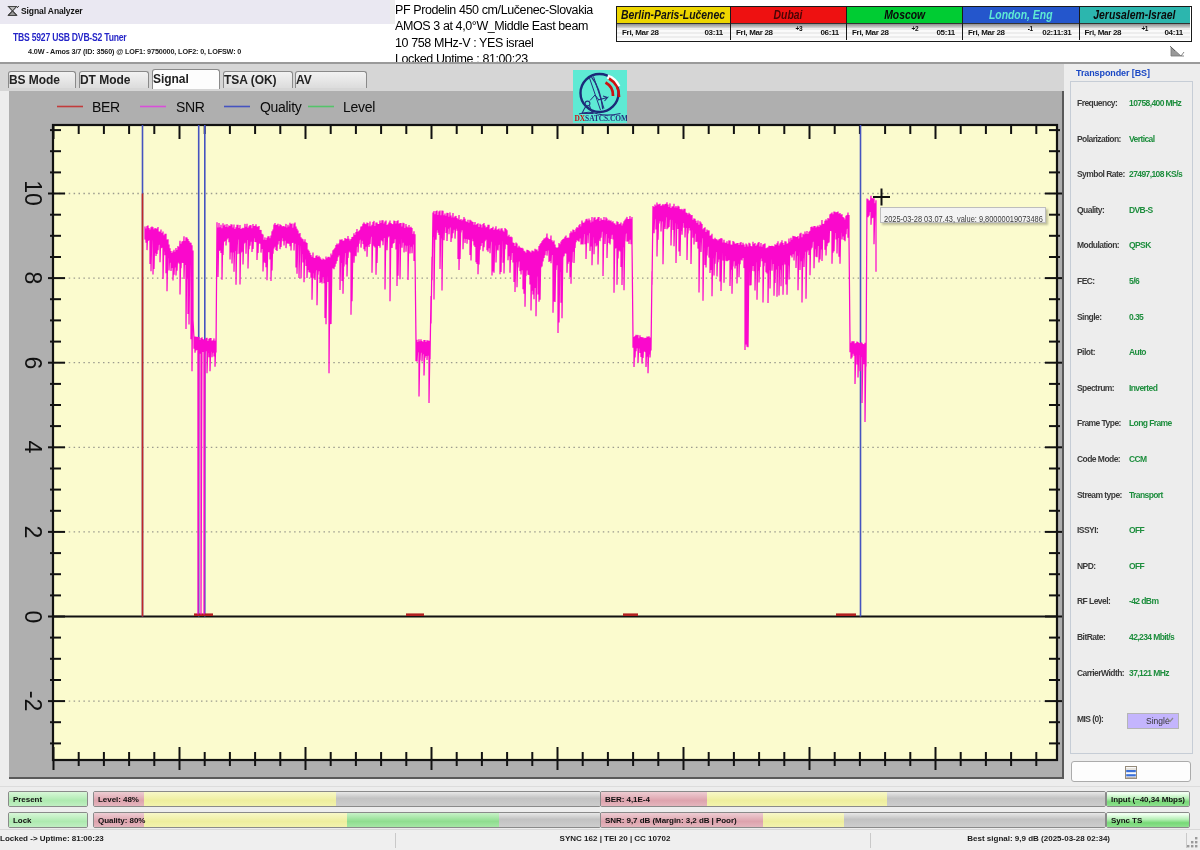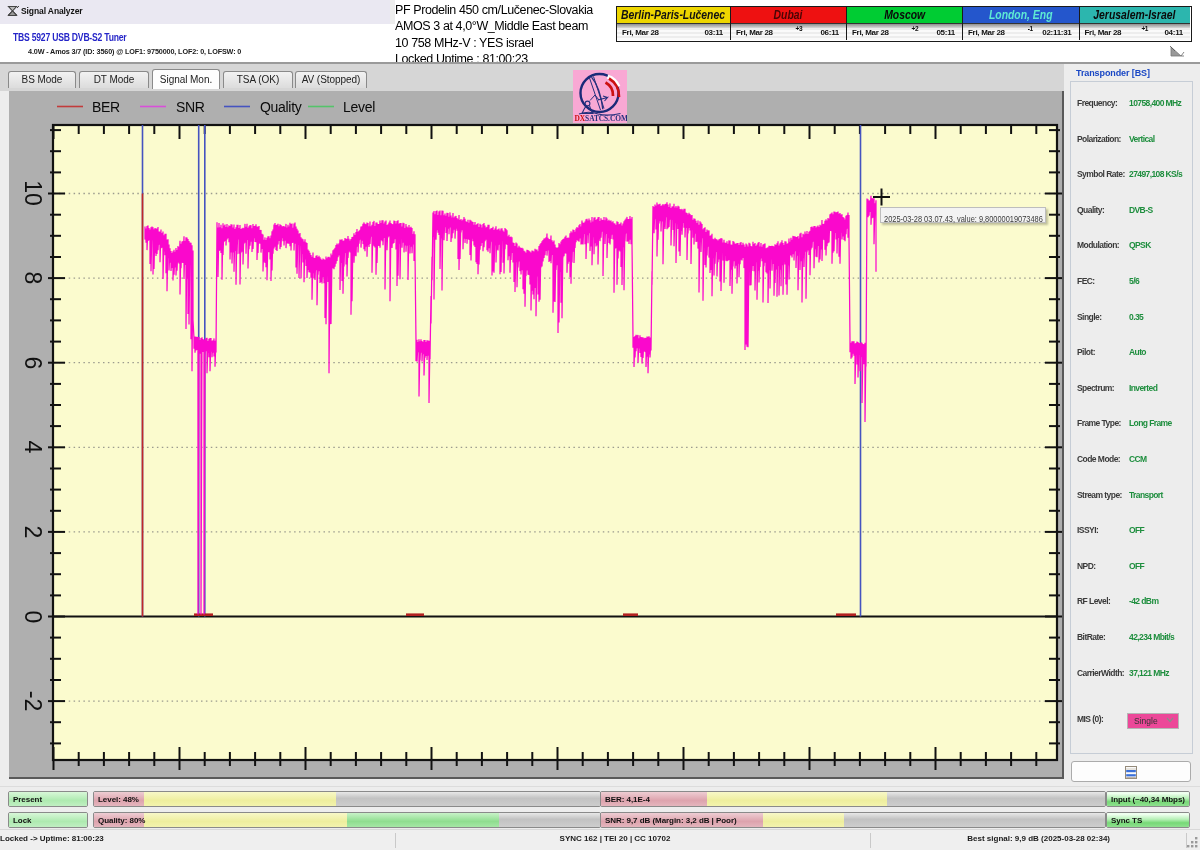--- a/index.html
+++ b/index.html
@@ -20,34 +20,34 @@
 .clk:last-child{border-right:none}
 .clkhead{height:16.5px;display:flex;align-items:center;justify-content:center;font-size:13px;font-weight:bold;font-style:italic;border-bottom:1px solid #333;white-space:nowrap;overflow:hidden}
 .clkhead span{transform:scaleX(0.8);transform-origin:center}
 .clkbody{height:16px;background:repeating-linear-gradient(180deg,#ededed 0 2px,#fafafa 2px 4px);position:relative;font-size:8px;font-weight:bold;color:#111;letter-spacing:-0.3px}
 .clkbody:before{content:"";position:absolute;left:0;top:0;right:0;height:4px;background:linear-gradient(180deg,#8f8f8f,#d9d9d9)}
 .clkdate{position:absolute;left:5px;top:4px}
 .clktime{position:absolute;right:7px;top:4px}
 .clkoff{position:absolute;left:56%;top:1px;font-size:6.5px;font-weight:bold}
 
 #tabstrip{left:0;top:64px;width:1200px;height:27px;background:#d6d6d6}
-.tab{position:absolute;top:7px;height:17px;background:linear-gradient(180deg,#f2f2f2,#dcdcdc);border:1px solid #8a8a8a;border-bottom:none;border-radius:3px 3px 0 0;font-size:10px;font-weight:400;color:#222;text-align:center;line-height:16px;letter-spacing:-0.05px}
+.tab{position:absolute;top:7px;height:17px;background:linear-gradient(180deg,#f2f2f2,#dcdcdc);border:1px solid #8a8a8a;border-bottom:none;border-radius:3px 3px 0 0;font-size:12px;font-weight:700;color:#222;line-height:16px;letter-spacing:-0.05px}
 .tab.active{top:5px;height:20px;background:#fdfdfd;line-height:19px}
 
 #chart{left:9px;top:91px;width:1055px;height:688px;background:#afafaf;border-right:2px solid #5a5a5a;border-bottom:2px solid #5a5a5a}
 #tooltip{left:880px;top:207px;width:166px;height:16px;background:#f3f3f3;border:1px solid #bdbdbd;box-shadow:2px 2px 2px rgba(80,80,60,0.35);color:#3a3a3a;white-space:nowrap}
 #tooltip span{display:inline-block;font-size:9.5px;line-height:12.5px;padding-left:4px;transform:scaleX(0.78);transform-origin:0 0}
-#logo{left:573px;top:70px;width:54px;height:53px;background:#f9a8d4}
+#logo{left:573px;top:70px;width:54px;height:53px;background:#5eead4}
 
 #rpanel{left:1064px;top:64px;width:136px;height:721px;background:#ededed}
 #gbox{left:1070px;top:81px;width:123px;height:673px;border:1px solid #c6cdd6}
 #gtitle{left:1073px;top:68px;background:#ededed;padding:0 3px;font-size:9px;font-weight:bold;color:#1947c4;letter-spacing:-0.1px}
 .plabel{position:absolute;left:1077px;font-size:8.5px;font-weight:600;color:#3a3a3a;letter-spacing:-0.55px}
 .pval{position:absolute;left:1129px;font-size:8.5px;font-weight:bold;color:#1e8e3e;letter-spacing:-0.6px}
-#mis{left:1127px;top:712.5px;width:52px;height:16px;background:#ec4899;border:1px solid #b5b5b5;font-size:8.5px;color:#333;line-height:14px;padding-left:6px}
+#mis{left:1127px;top:712.5px;width:52px;height:16px;background:#c4b5fd;border:1px solid #b5b5b5;font-size:8.5px;color:#333;line-height:14px;padding-left:18px}
 #btn{left:1071px;top:761px;width:120px;height:21px;background:#fdfdfd;border:1px solid #ababab;border-radius:3px}
 
 .bar{position:absolute;height:16px;border:1px solid #8a8a8a;border-radius:2px;font-size:8px;font-weight:bold;color:#111;overflow:hidden;letter-spacing:-0.05px}
 .bar .t{position:absolute;left:4px;top:3.5px;white-space:nowrap;z-index:3}
 .seg{position:absolute;top:0;bottom:0}
 .groove{background:linear-gradient(180deg,#e8e8e8,#c2c2c2 45%,#cdcdcd)}
 .pink{background:linear-gradient(180deg,#eecdd3,#dda3ad 60%,#e4b5bd)}
 .yel{background:linear-gradient(180deg,#f8f8c8,#eeee9e 60%,#f3f3ad)}
 .grn{background:linear-gradient(180deg,#c8f2c8,#8fdd8f 60%,#a5e7a5)}
 .ltgrn{background:linear-gradient(180deg,#d8f7d8,#aeeab0 60%,#c0efc2)}

